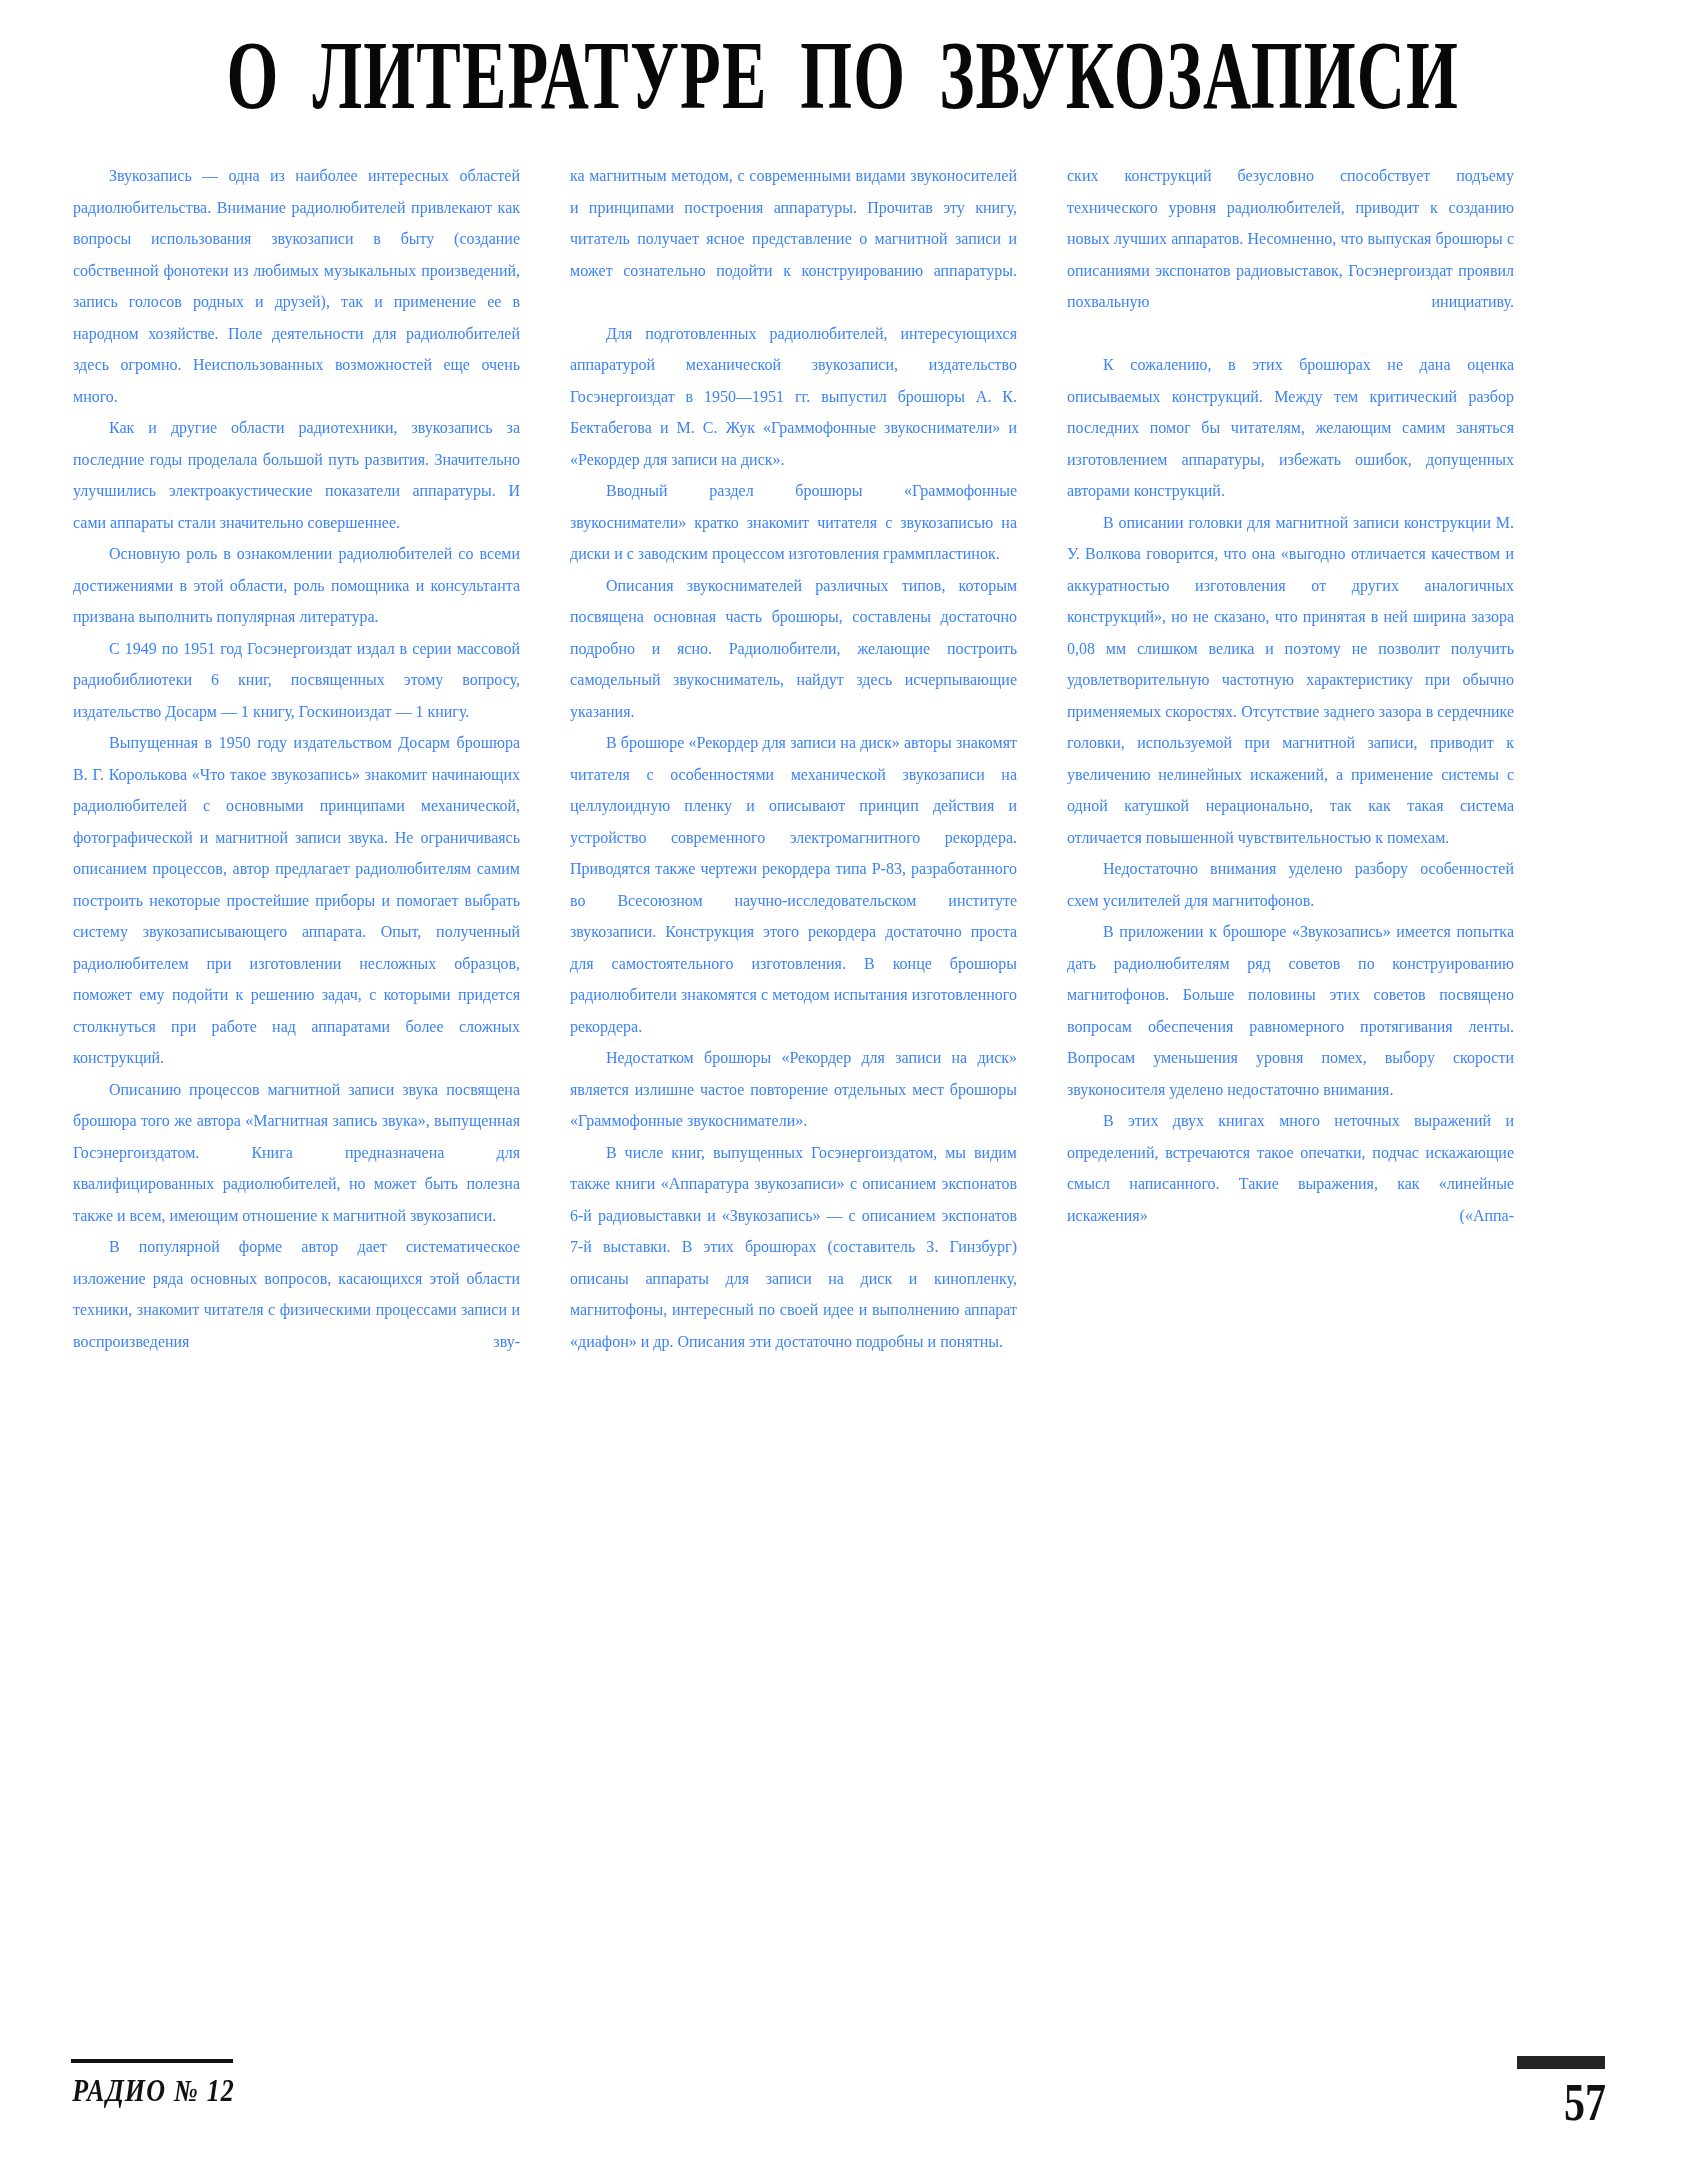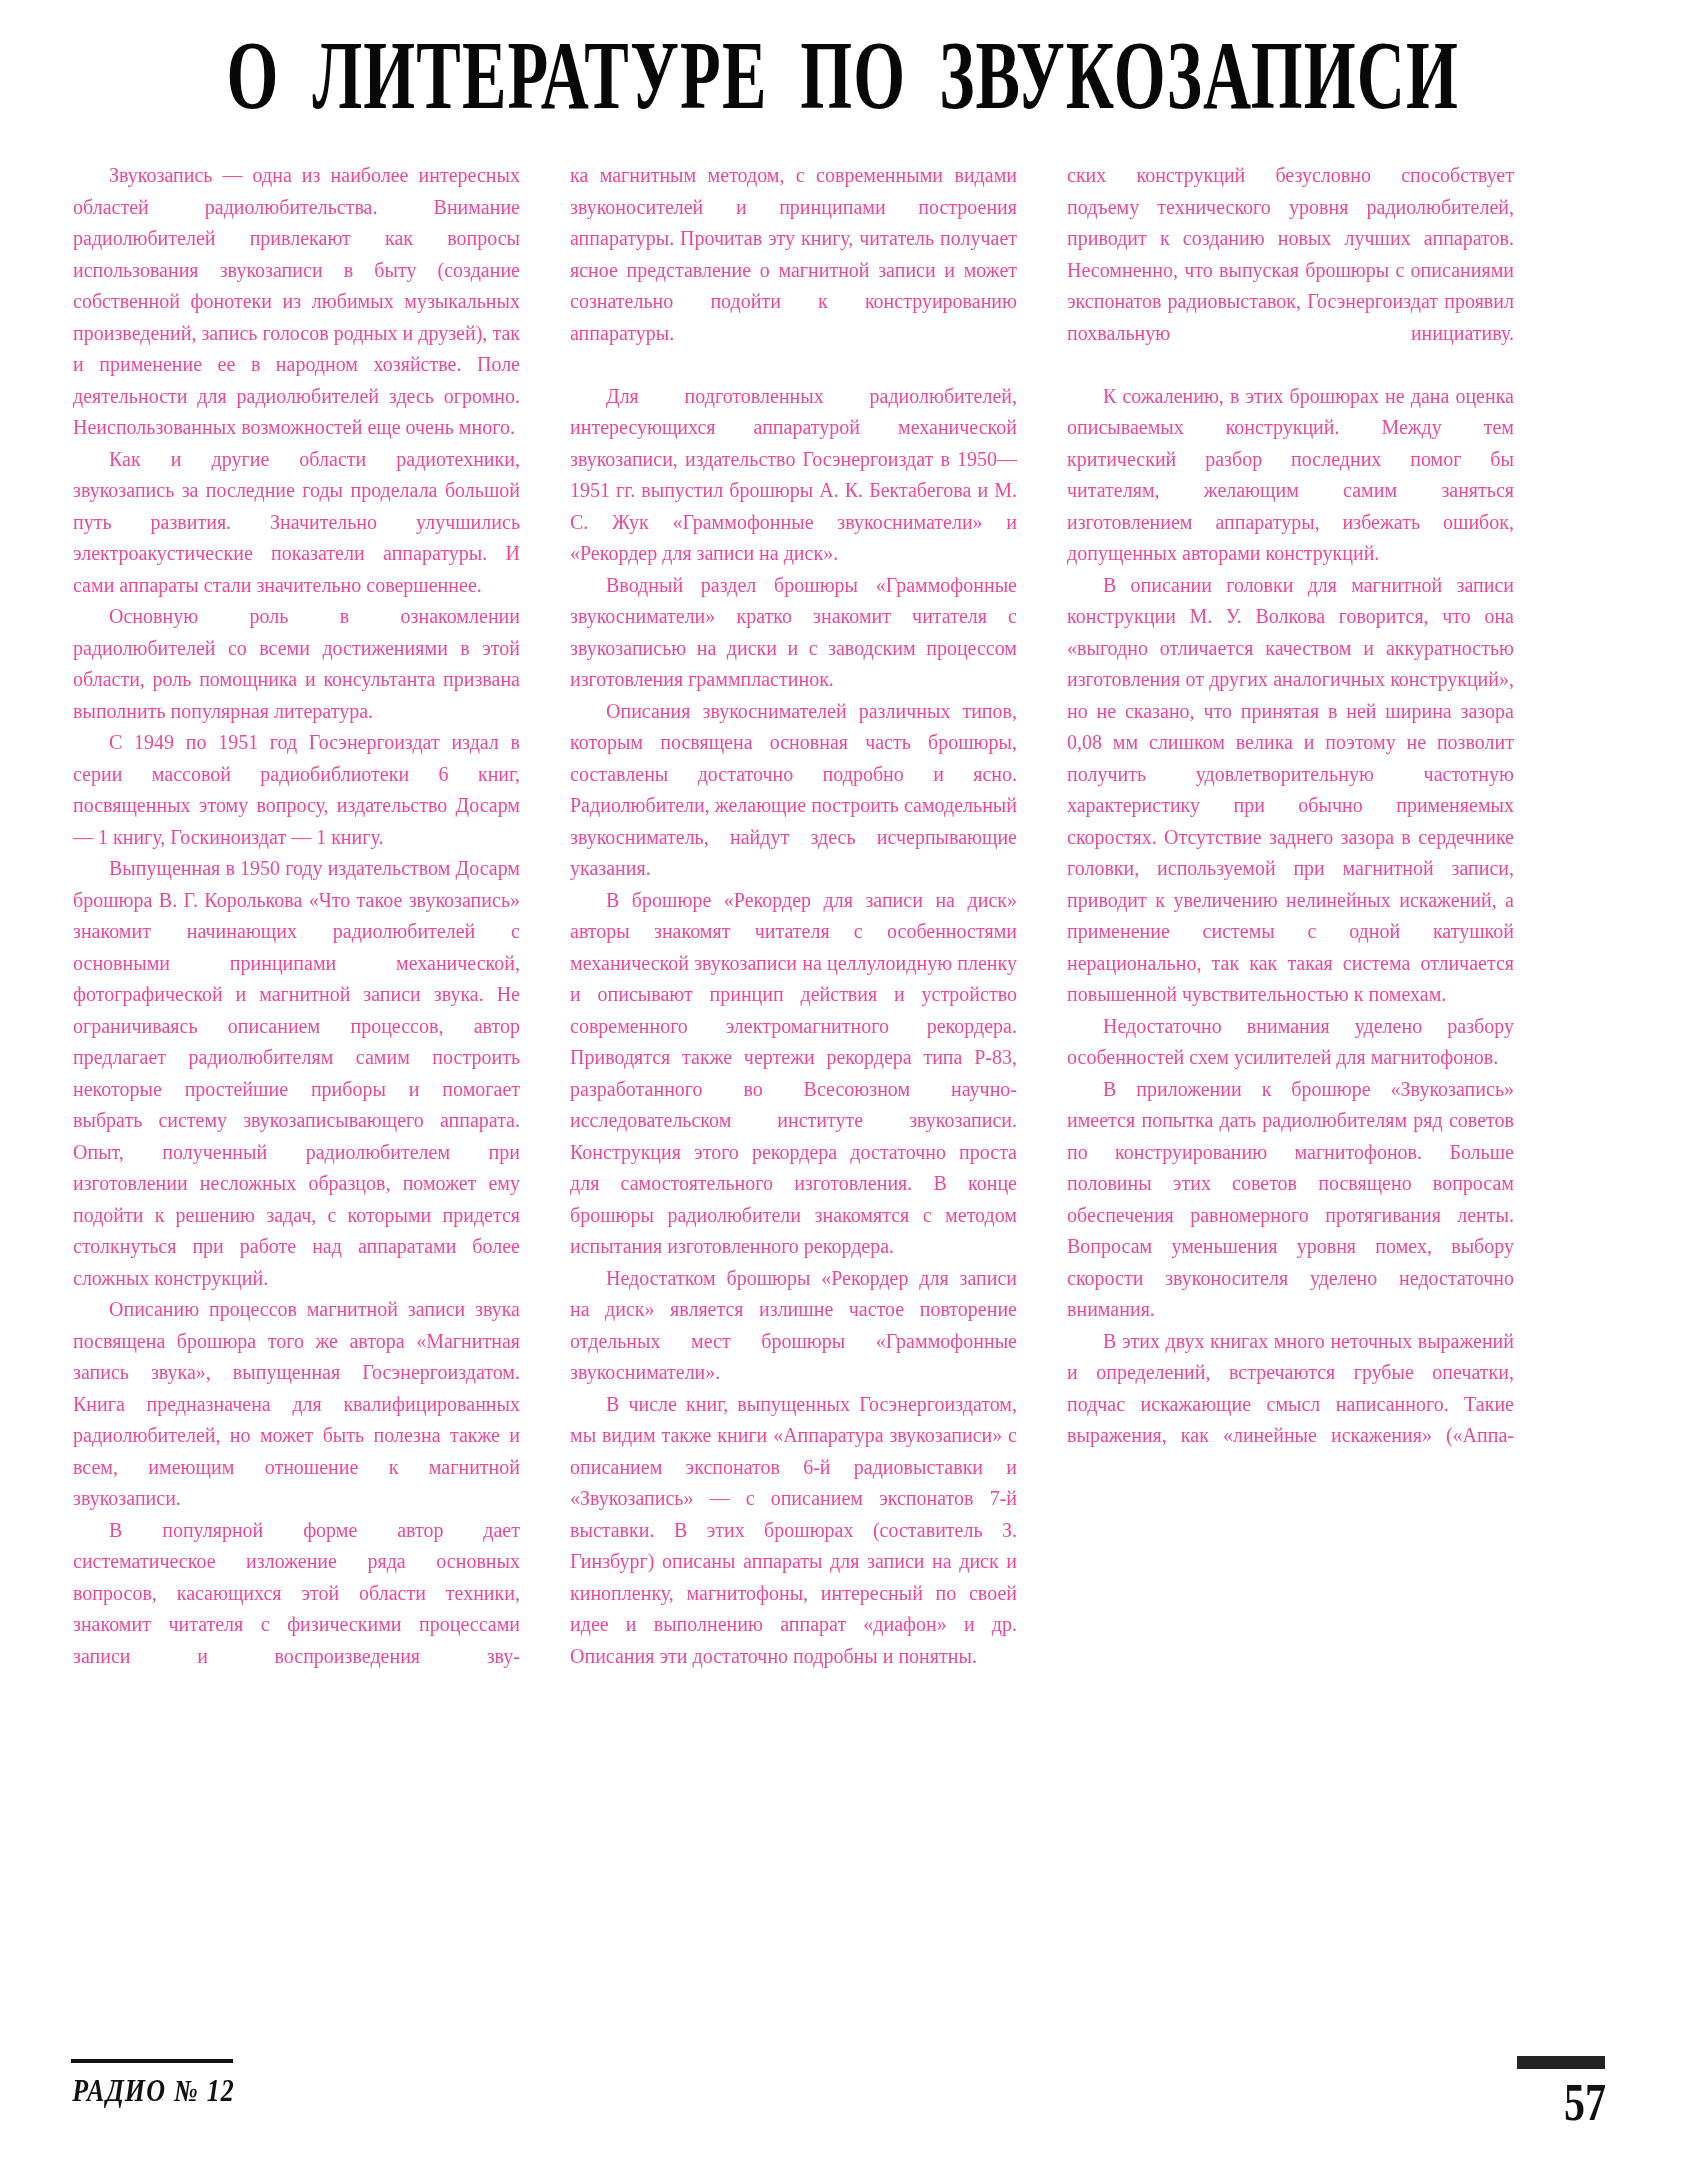--- a/index.html
+++ b/index.html
@@ -53,26 +53,26 @@
     position: absolute;
     left: 73px;
     top: 160px;
     width: 1487px;
     height: 1881px;
     display: flex;
     gap: 0;
   }
   .col {
     width: 447px;
-    font-size: 20px;
+    font-size: 16px;
     line-height: 31.5px;
     text-align: justify;
     text-justify: inter-word;
     hyphens: none;
-    color: #ec4899;
+    color: #3b82f6;
   }
   .col-1 { margin-right: 50px; }
   .col-2 { margin-right: 50px; }
 
   .col p {
     margin: 0;
     text-indent: 36px;
     text-align: justify;
   }
   .col p.cont {
@@ -182,21 +182,21 @@
       <p>Недостатком брошюры «Рекордер для записи на диск» является излишне частое повторение отдельных мест брошюры «Граммофонные звукосниматели».</p>
       <p>В числе книг, выпущенных Госэнергоиздатом, мы видим также книги «Аппаратура звукозаписи» с описанием экспонатов 6-й радиовыставки и «Звукозапись» — с описанием экспонатов 7-й выставки. В этих брошюрах (составитель З. Гинзбург) описаны аппараты для записи на диск и кинопленку, магнитофоны, интересный по своей идее и выполнению аппарат «диафон» и др. Описания эти достаточно подробны и понятны.</p>
     </div>
 
     <div class="col col-3">
       <p class="cont flow">ских конструкций безусловно способствует подъему технического уровня радиолюбителей, приводит к созданию новых лучших аппаратов. Несомненно, что выпуская брошюры с описаниями экспонатов радиовыставок, Госэнергоиздат проявил похвальную инициативу.</p>
       <p>К сожалению, в этих брошюрах не дана оценка описываемых конструкций. Между тем критический разбор последних помог бы читателям, желающим самим заняться изготовлением аппаратуры, избежать ошибок, допущенных авторами конструкций.</p>
       <p>В описании головки для магнитной записи конструкции М. У. Волкова говорится, что она «выгодно отличается качеством и аккуратностью изготовления от других аналогичных конструкций», но не сказано, что принятая в ней ширина зазора 0,08 мм слишком велика и поэтому не позволит получить удовлетворительную частотную характеристику при обычно применяемых скоростях. Отсутствие заднего зазора в сердечнике головки, используемой при магнитной записи, приводит к увеличению нелинейных искажений, а применение системы с одной катушкой нерационально, так как такая система отличается повышенной чувствительностью к помехам.</p>
       <p>Недостаточно внимания уделено разбору особенностей схем усилителей для магнитофонов.</p>
       <p>В приложении к брошюре «Звукозапись» имеется попытка дать радиолюбителям ряд советов по конструированию магнитофонов. Больше половины этих советов посвящено вопросам обеспечения равномерного протягивания ленты. Вопросам уменьшения уровня помех, выбору скорости звуконосителя уделено недостаточно внимания.</p>
-      <p class="flow">В этих двух книгах много неточных выражений и определений, встречаются грубые опечатки, подчас искажающие смысл написанного. Такие выражения, как «линейные искажения» («Аппа-</p>
+      <p class="flow">В этих двух книгах много неточных выражений и определений, встречаются такое опечатки, подчас искажающие смысл написанного. Такие выражения, как «линейные искажения» («Аппа-</p>
     </div>
 
   </div>
 
   <div class="footer">
     <div class="footer-rule"></div>
     <div class="footer-left">РАДИО № 12</div>
     <div class="footer-mark"></div>
     <div class="footer-page">57</div>
   </div>

